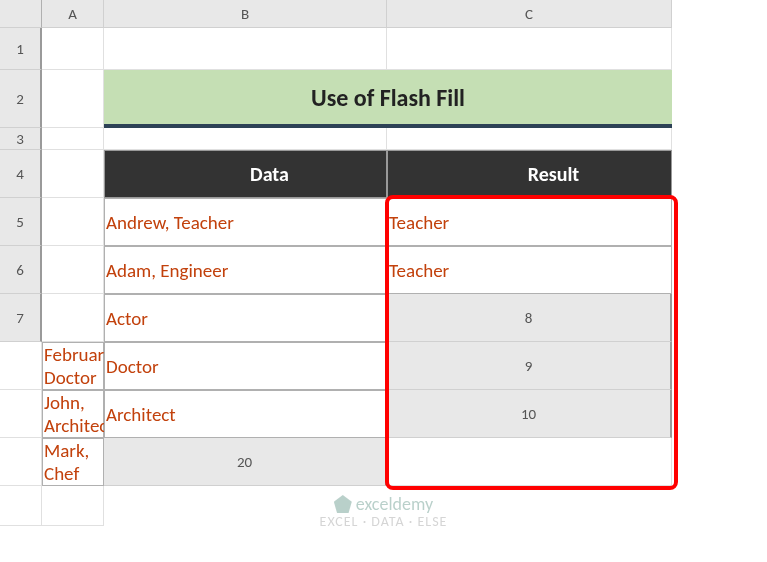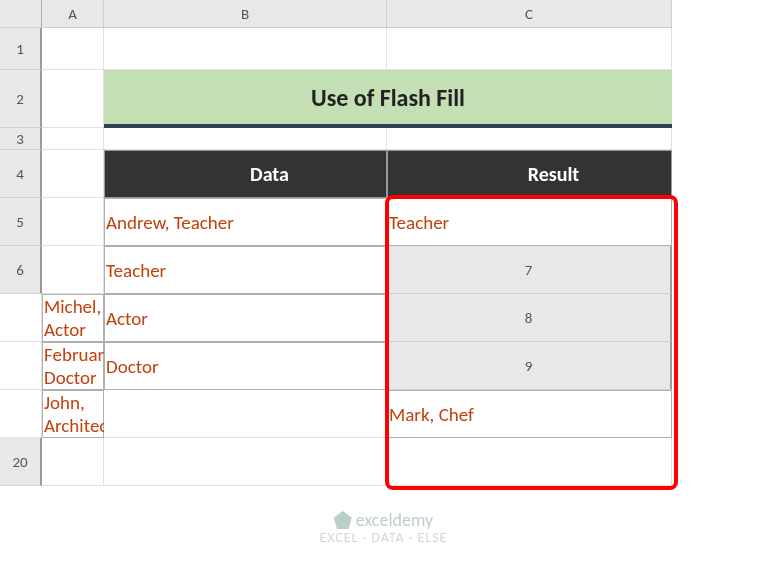--- a/index.html
+++ b/index.html
@@ -87,21 +87,21 @@
       border: 4px solid #ff0000;
       border-radius: 8px;
       pointer-events: none;
       left: 385px;
       top: 195px;
       width: 293px;
       height: 295px;
     }
     .watermark {
       position: absolute;
-      bottom: 16px;
+      bottom: 32px;
       left: 50%;
       transform: translateX(-50%);
       opacity: 0.35;
       text-align: center;
     }
     .watermark-logo {
       display: flex;
       align-items: center;
       justify-content: center;
       gap: 4px;
@@ -152,36 +152,38 @@
   <div class="table-header">Data</div>
   <div class="table-header">Result</div>
 
   <div class="row-header">5</div>
   <div class="cell"></div>
   <div class="data-cell">Andrew, Teacher</div>
   <div class="data-cell">Teacher</div>
 
   <div class="row-header">6</div>
   <div class="cell"></div>
+  <div class="data-cell">Adam, Engineer</div>
   <div class="data-cell">Teacher</div>
 
   <div class="row-header">7</div>
   <div class="cell"></div>
-  <div class="data-cell">Michel, Actor</div>
   <div class="data-cell">Actor</div>
 
   <div class="row-header">8</div>
   <div class="cell"></div>
   <div class="data-cell">February, Doctor</div>
   <div class="data-cell">Doctor</div>
 
   <div class="row-header">9</div>
   <div class="cell"></div>
   <div class="data-cell">John, Architect</div>
+  <div class="data-cell">Architect</div>
 
+  <div class="row-header">10</div>
   <div class="cell"></div>
   <div class="data-cell">Mark, Chef</div>
 
   <div class="row-header">20</div>
   <div class="cell"></div>
   <div class="cell"></div>
   <div class="cell"></div>
 </div>
 
 <div class="highlight-box"></div>

